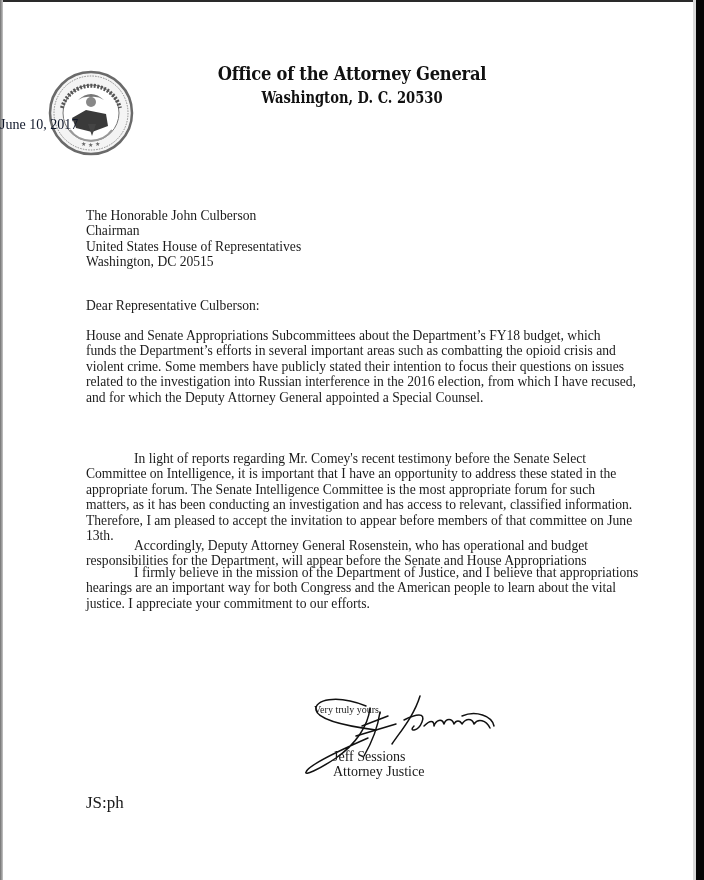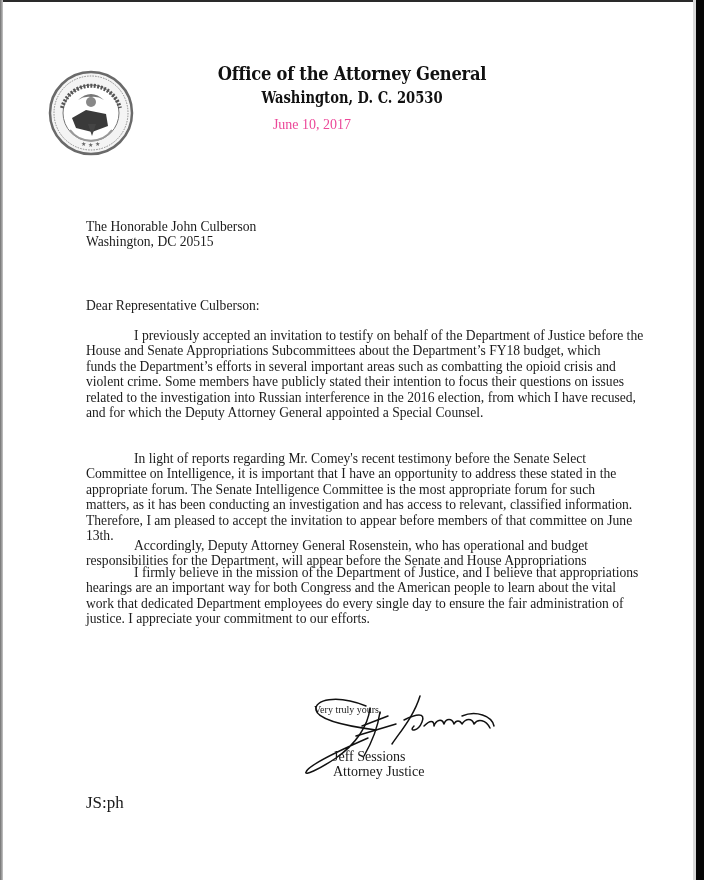--- a/index.html
+++ b/index.html
@@ -52,34 +52,34 @@
     }
     .lh-sub {
       position: absolute; left: 0; top: 88px; width: 704px; text-align: center;
       font-family: "DejaVu Serif", "Liberation Serif", serif;
       font-weight: bold; font-size: 16px;
       color: #111;
       transform: scaleX(0.82);
       transform-origin: 352px 0;
     }
     .lh-date {
-      position: absolute; left: 0; top: 117px; width: 624px; text-align: center;
-      font-size: 14px; color: #ec4899;
+      position: absolute; left: 0; top: 117px; width: 624px; text-align: left;
+      font-size: 14px; color: #0f172a;
     }
 
     .text-block {
       position: absolute; left: 86px;
       font-size: 13.6px; line-height: 15.4px;
       white-space: nowrap;
       color: #1b1b1b;
     }
     .line { display: block; height: 15.4px; }
     .indent { padding-left: 48px; }
 
-    .addr { top: 219px; }
+    .addr { top: 208px; }
     .salutation { top: 298px; }
     .p1 { top: 328px; }
     .p2 { top: 451px; font-family: Liberation Serif, serif; }
     .p3 { top: 538px; }
     .p4 { top: 565px; }
 
     .closing { position: absolute; left: 314px; top: 690px; font-size: 10px; margin-top: 14px; }
     .sig-name { position: absolute; left: 333px; top: 749px; font-size: 14px; line-height: 15.4px; }
     .signature { position: absolute; left: 296px; top: 686px; width: 210px; height: 92px; }
     .initials { position: absolute; left: 86px; top: 793px; font-size: 17px; }
@@ -107,27 +107,28 @@
   <text x="40" y="77" font-size="6" fill="#666">★</text>
   <text x="47" y="76" font-size="6" fill="#666">★</text>
 </svg>
 
 <div class="lh-title">Office of the Attorney General</div>
 <div class="lh-sub">Washington, D. C. 20530</div>
 <div class="lh-date">June 10, 2017</div>
 
 <div class="text-block addr">
   <span class="line">The Honorable John Culberson</span>
+  <span class="line">Chairman</span>
+  <span class="line">United States House of Representatives</span>
   <span class="line">Washington, DC   20515</span>
 </div>
 
 <div class="text-block salutation">Dear Representative Culberson:</div>
 
 <div class="text-block p1">
-  <span class="line indent">I previously accepted an invitation to testify on behalf of the Department of Justice before the</span>
   <span class="line">House and Senate Appropriations Subcommittees about the Department’s FY18 budget, which</span>
   <span class="line">funds the Department’s efforts in several important areas such as combatting the opioid crisis and</span>
   <span class="line">violent crime.  Some members have publicly stated their intention to focus their questions on issues</span>
   <span class="line">related to the investigation into Russian interference in the 2016 election, from which I have recused,</span>
   <span class="line">and for which the Deputy Attorney General appointed a Special Counsel.</span>
 </div>
 
 <div class="text-block p2">
   <span class="line indent">In light of reports regarding Mr. Comey's recent testimony before the Senate Select</span>
   <span class="line">Committee on Intelligence, it is important that I have an opportunity to address these stated in the</span>
@@ -138,21 +139,20 @@
 </div>
 
 <div class="text-block p3">
   <span class="line indent">Accordingly, Deputy Attorney General Rosenstein, who has operational and budget</span>
   <span class="line">responsibilities for the Department, will appear before the Senate and House Appropriations</span>
 </div>
 
 <div class="text-block p4">
   <span class="line indent">I firmly believe in the mission of the Department of Justice, and I believe that appropriations</span>
   <span class="line">hearings are an important way for both Congress and the American people to learn about the vital</span>
-  <span class="line">work that dedicated Department employees do every single day to ensure the fair administration of</span>
   <span class="line">justice.  I appreciate your commitment to our efforts.</span>
 </div>
 
 <div class="closing">Very truly yours,</div>
 
 <svg class="signature" viewBox="0 0 210 92">
   <g fill="none" stroke="#111" stroke-width="1.5" stroke-linecap="round" stroke-linejoin="round">
 
     <path d="M 70 20 C 40 8, 18 14, 20 24 C 22 34, 50 40, 80 44"></path>
 

